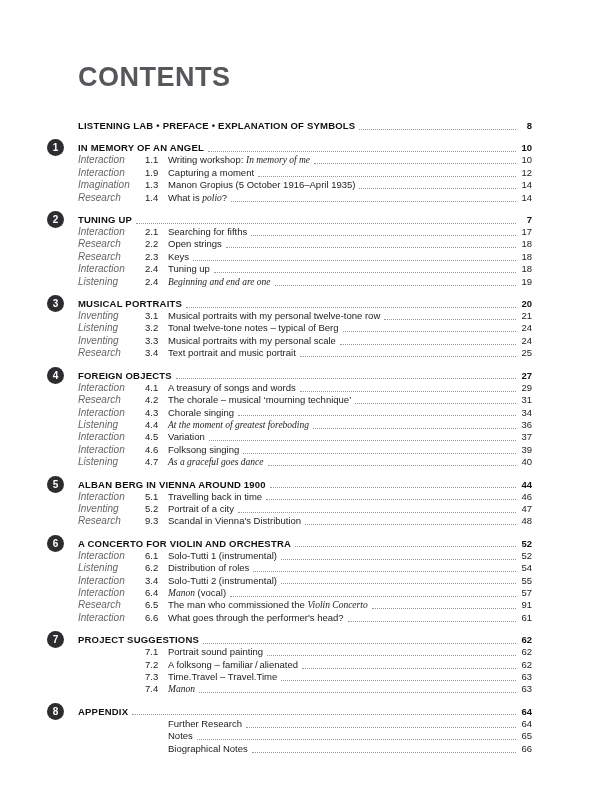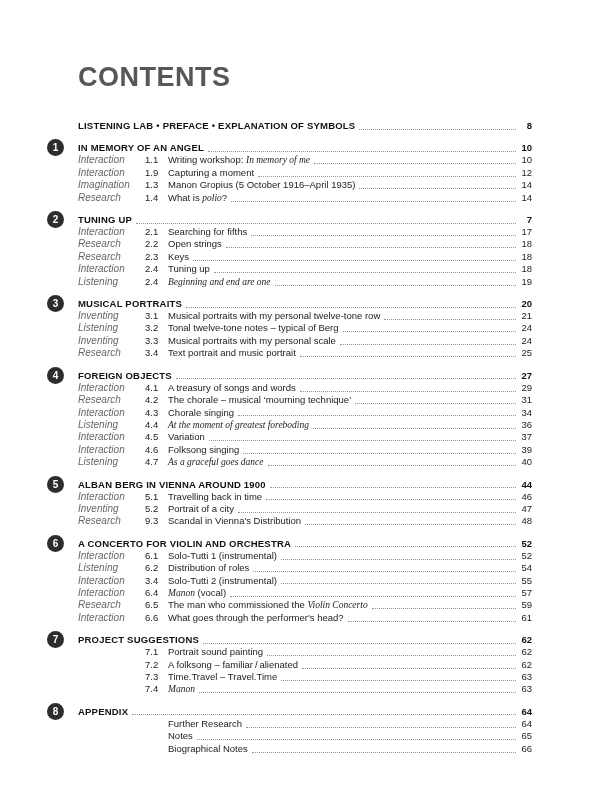--- a/index.html
+++ b/index.html
@@ -314,21 +314,21 @@
             <span class="num">6.4</span>
             <span class="t"><em>Manon</em> (vocal)</span>
             <span class="leader"></span>
             <span class="pg">57</span>
           </div>
           <div class="row item">
             <span class="cat">Research</span>
             <span class="num">6.5</span>
             <span class="t">The man who commissioned the <em>Violin Concerto</em></span>
             <span class="leader"></span>
-            <span class="pg">59</span>
+            <span class="pg">91</span>
           </div>
           <div class="row item">
             <span class="cat">Interaction</span>
             <span class="num">6.6</span>
             <span class="t">What goes through the performer's head?</span>
             <span class="leader"></span>
             <span class="pg">61</span>
           </div>
         </div>
         <div class="section">

